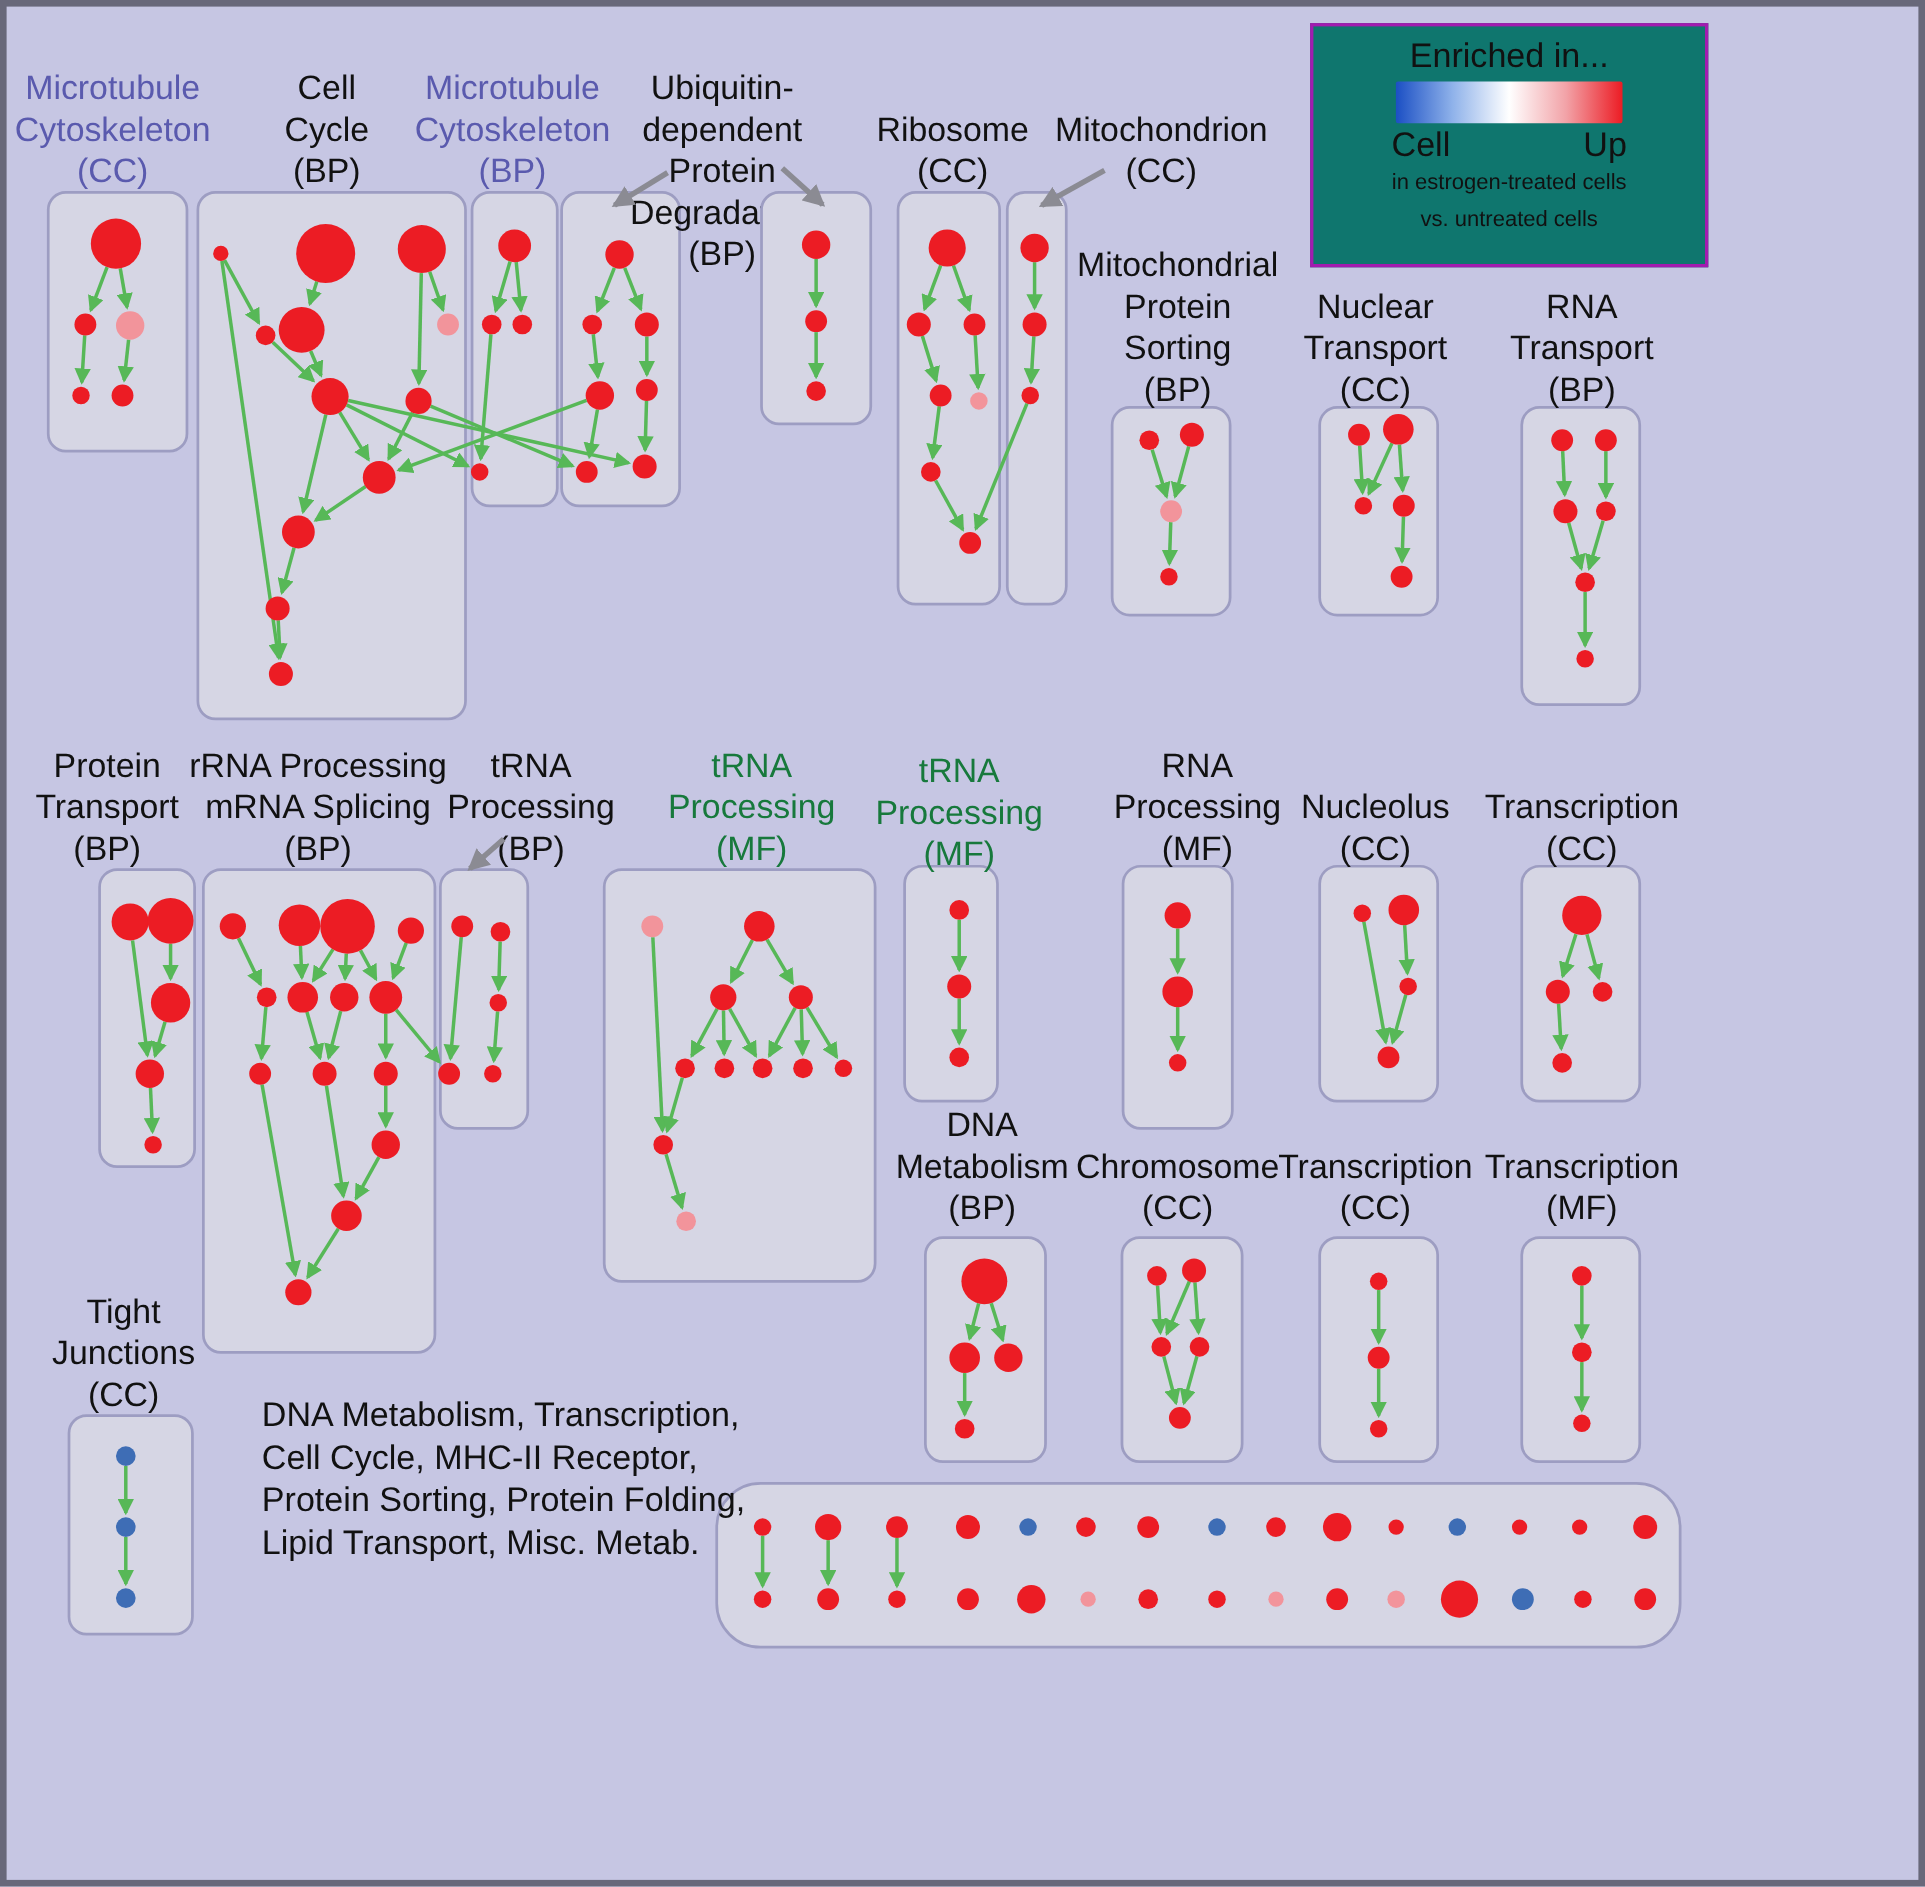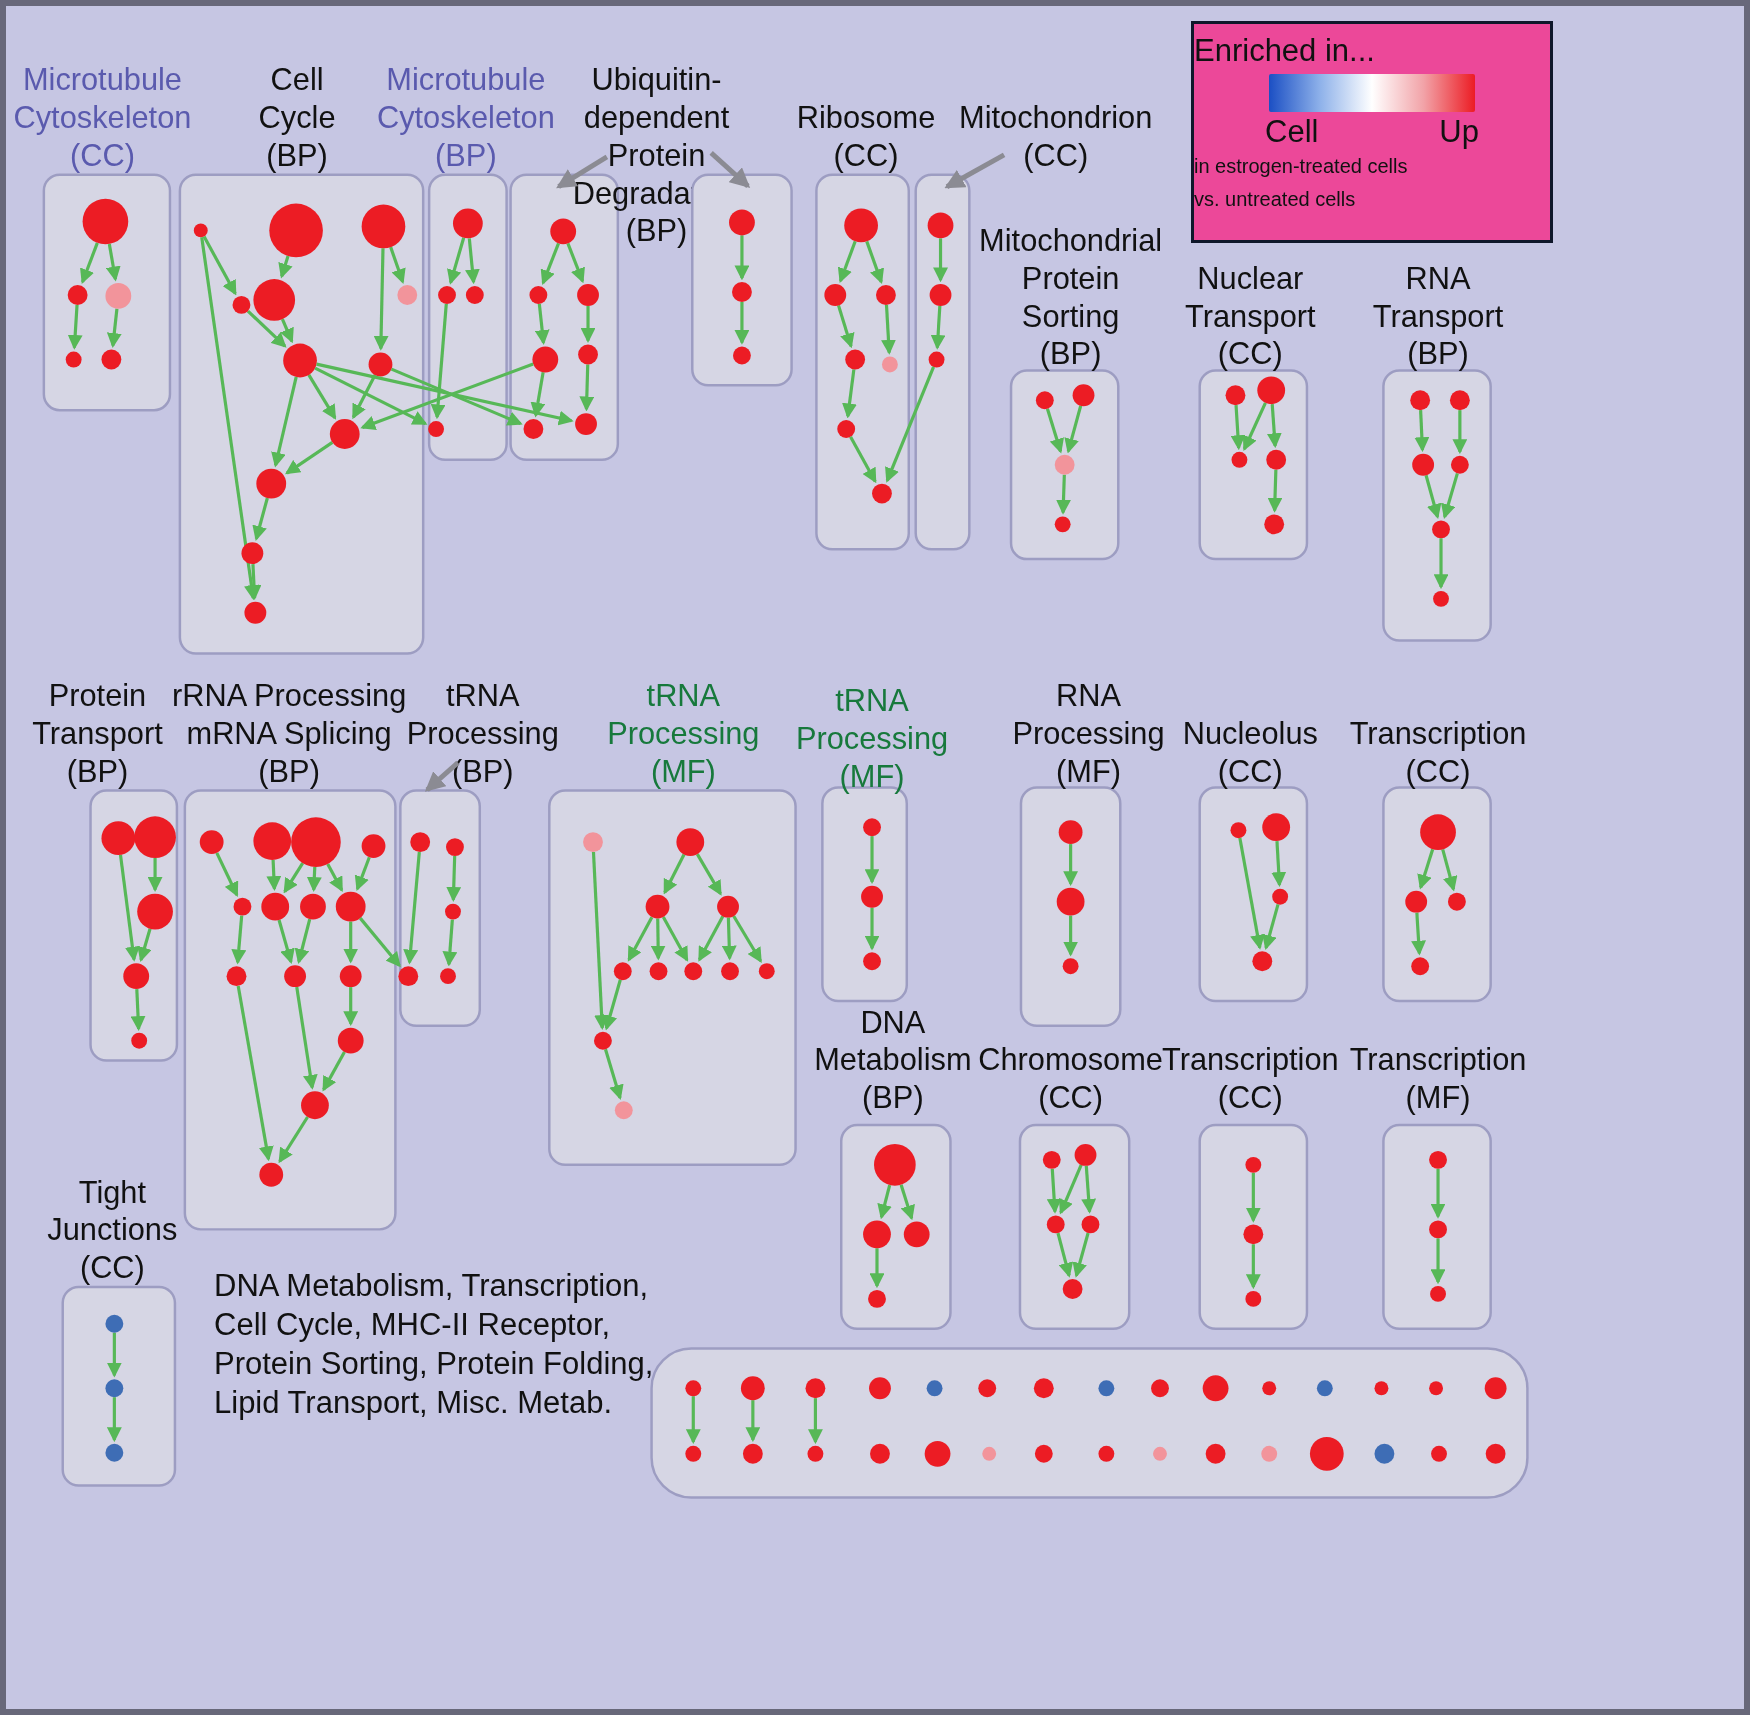--- a/index.html
+++ b/index.html
@@ -1,25 +1,25 @@
 <!DOCTYPE html>
 <html><head>
 <meta charset="utf-8">
 <style>
   *{margin:0;padding:0;box-sizing:border-box}
   html,body{width:1750px;height:1715px;font-family:"Liberation Sans",sans-serif}
   .canvas{position:relative;width:1750px;height:1715px;background:#c6c6e3;border:6px solid #68687a;overflow:hidden}
   .canvas svg{position:absolute;left:0;top:0;width:100%;height:100%}
   svg text{font-family:"Liberation Sans",sans-serif}
-  .legend{position:absolute;left:1185px;top:15px;width:362px;height:222px;border:3px solid #0f172a;background:#ec4899;text-align:left;padding-top:8px}
+  .legend{position:absolute;left:1185px;top:15px;width:362px;height:222px;border:3px solid #a21caf;background:#0f766e;text-align:center;padding-top:8px}
   .legend-title{font-size:31px;line-height:38px;color:#111}
   .legend-gradient{width:206px;height:38px;margin:4px auto 2px;border-radius:2px}
   .legend-updown{width:214px;margin:0 auto;display:flex;justify-content:space-between;font-size:31px;line-height:36px;color:#111}
   .legend-sub{font-size:20px;line-height:33px;color:#111}
-  .footnote{position:absolute;left:208px;top:1260px;font-size:31px;line-height:39px;color:#111;text-align:left}
+  .footnote{position:absolute;left:232px;top:1260px;font-size:31px;line-height:39px;color:#111;text-align:left}
 </style>
 </head>
 <body>
 
 <div class="canvas">
 
   <svg viewBox="0 0 1750 1715" preserveAspectRatio="xMidYMid meet">
       <defs>
         <marker id="arrow-green" viewBox="0 0 10 10" refX="8.5" refY="5" markerWidth="15" markerHeight="15" markerUnits="userSpaceOnUse" orient="auto">
           <path d="M0 0 L10 5 L0 10 z" fill="#57b857"></path>

